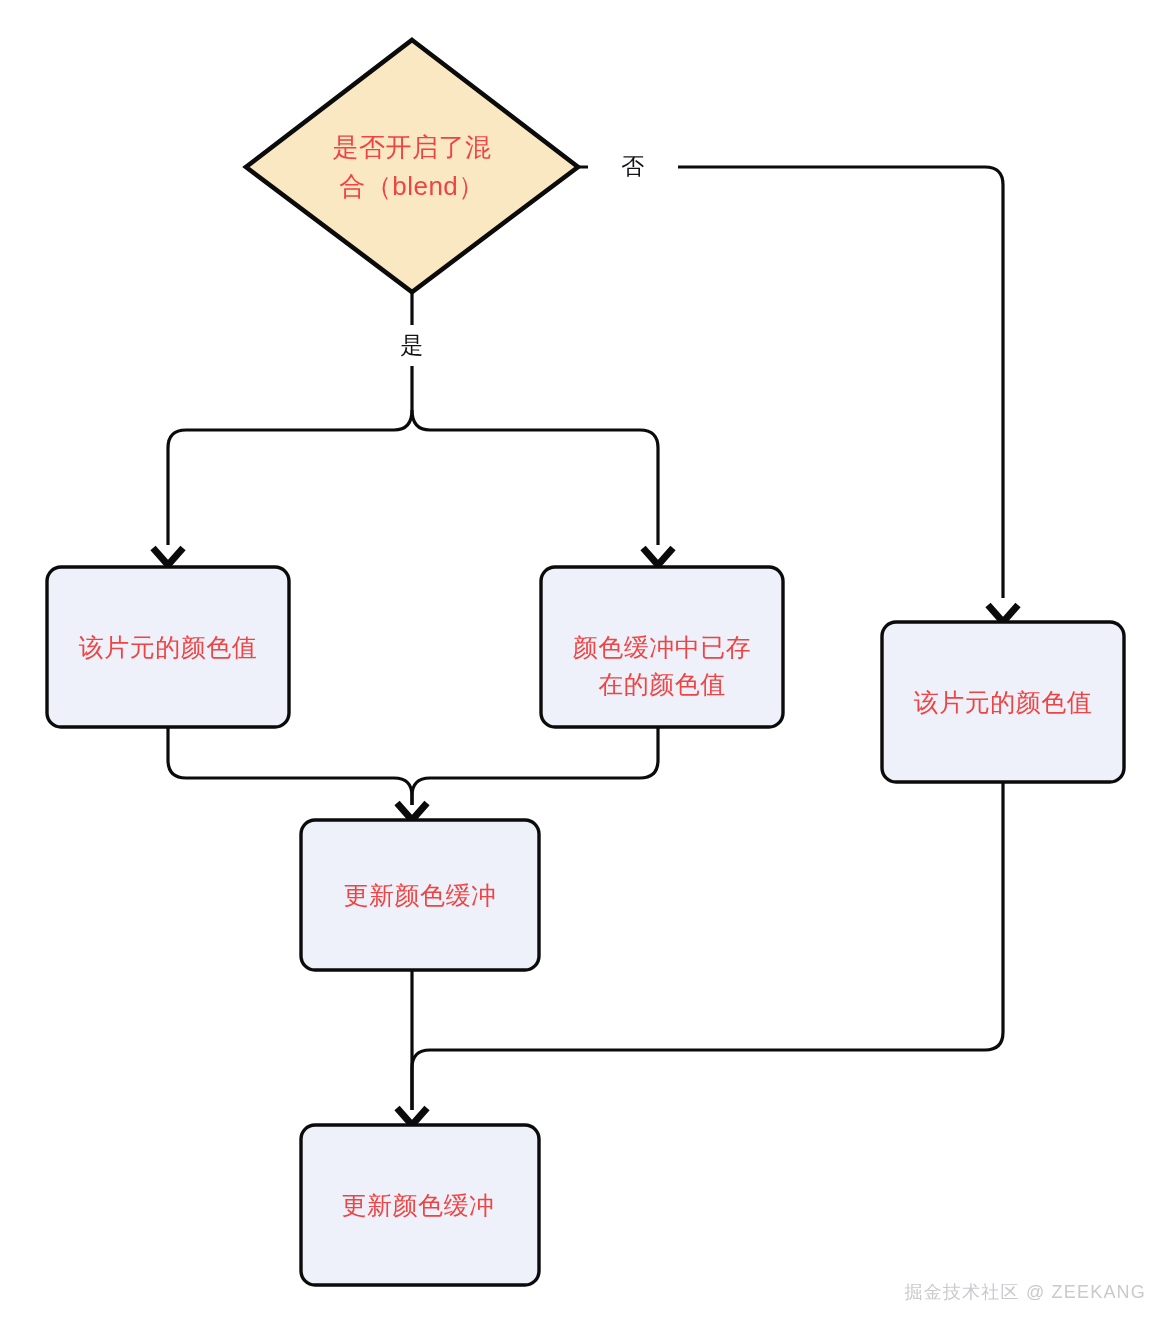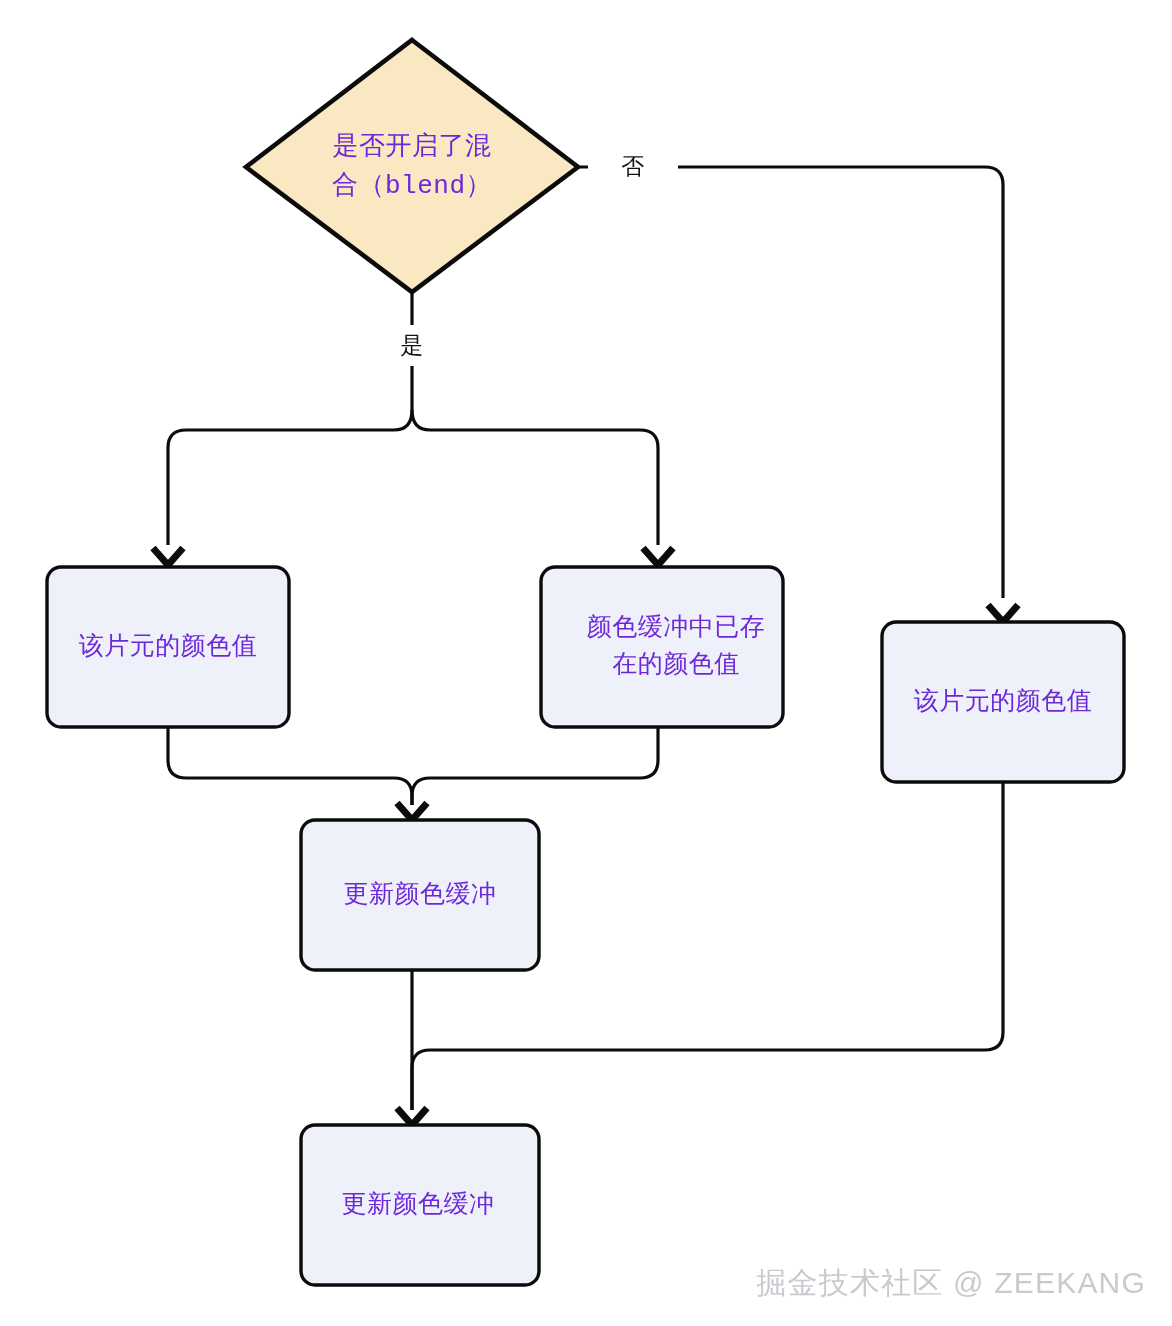--- a/index.html
+++ b/index.html
@@ -57,48 +57,47 @@
     stroke-width: 4.6;
     stroke-linejoin: miter;
   }
 
   .node-label {
     position: absolute;
     display: flex;
     align-items: center;
     justify-content: center;
     text-align: center;
-    color: #6d28d9;
+    color: #ef4444;
     font-size: 25px;
     line-height: 1.48;
     letter-spacing: 0.5px;
     white-space: pre-line;
     pointer-events: none;
-    font-family: Liberation Mono, monospace;
   }
   .node-label.diamond-label {
     font-size: 26px;
     line-height: 1.5;
   }
 
   .edge-label {
     position: absolute;
     color: #121216;
     font-size: 23px;
     line-height: 1;
     letter-spacing: 0.5px;
     text-align: center;
   }
 
   .watermark {
     position: absolute;
     right: 26px;
     bottom: 22px;
     color: #c9c9cf;
-    font-size: 30px;
+    font-size: 18px;
     letter-spacing: 1.2px;
     white-space: nowrap;
     user-select: none;
   }
 </style>
 </head>
 <body>
 
 <div id="flow-root">
 
@@ -135,21 +134,21 @@
 
     <rect class="node-shape-rect" x="301" y="1125" width="238" height="160" rx="14" ry="14"></rect>
 
   </svg>
 
   <div class="node-label diamond-label" style="left:282px; top:97px; width:260px; height:140px;">是否开启了混
 合（blend）</div>
 
   <div class="node-label" style="left:47px; top:567px; width:242px; height:160px;">该片元的颜色值</div>
 
-  <div class="node-label" style="left:541px; top:567px; width:242px; height:160px;padding-left:14px;">颜色缓冲中已存
+  <div class="node-label" style="left:541px; top:586px; width:242px; height:160px;">颜色缓冲中已存
 在的颜色值</div>
 
   <div class="node-label" style="left:882px; top:622px; width:242px; height:160px;">该片元的颜色值</div>
 
   <div class="node-label" style="left:301px; top:820px; width:238px; height:150px;">更新颜色缓冲</div>
 
   <div class="node-label" style="left:299px; top:1125px; width:238px; height:160px;">更新颜色缓冲</div>
 
   <div class="edge-label" style="left:608px; top:155px; width:50px;">否</div>
 

